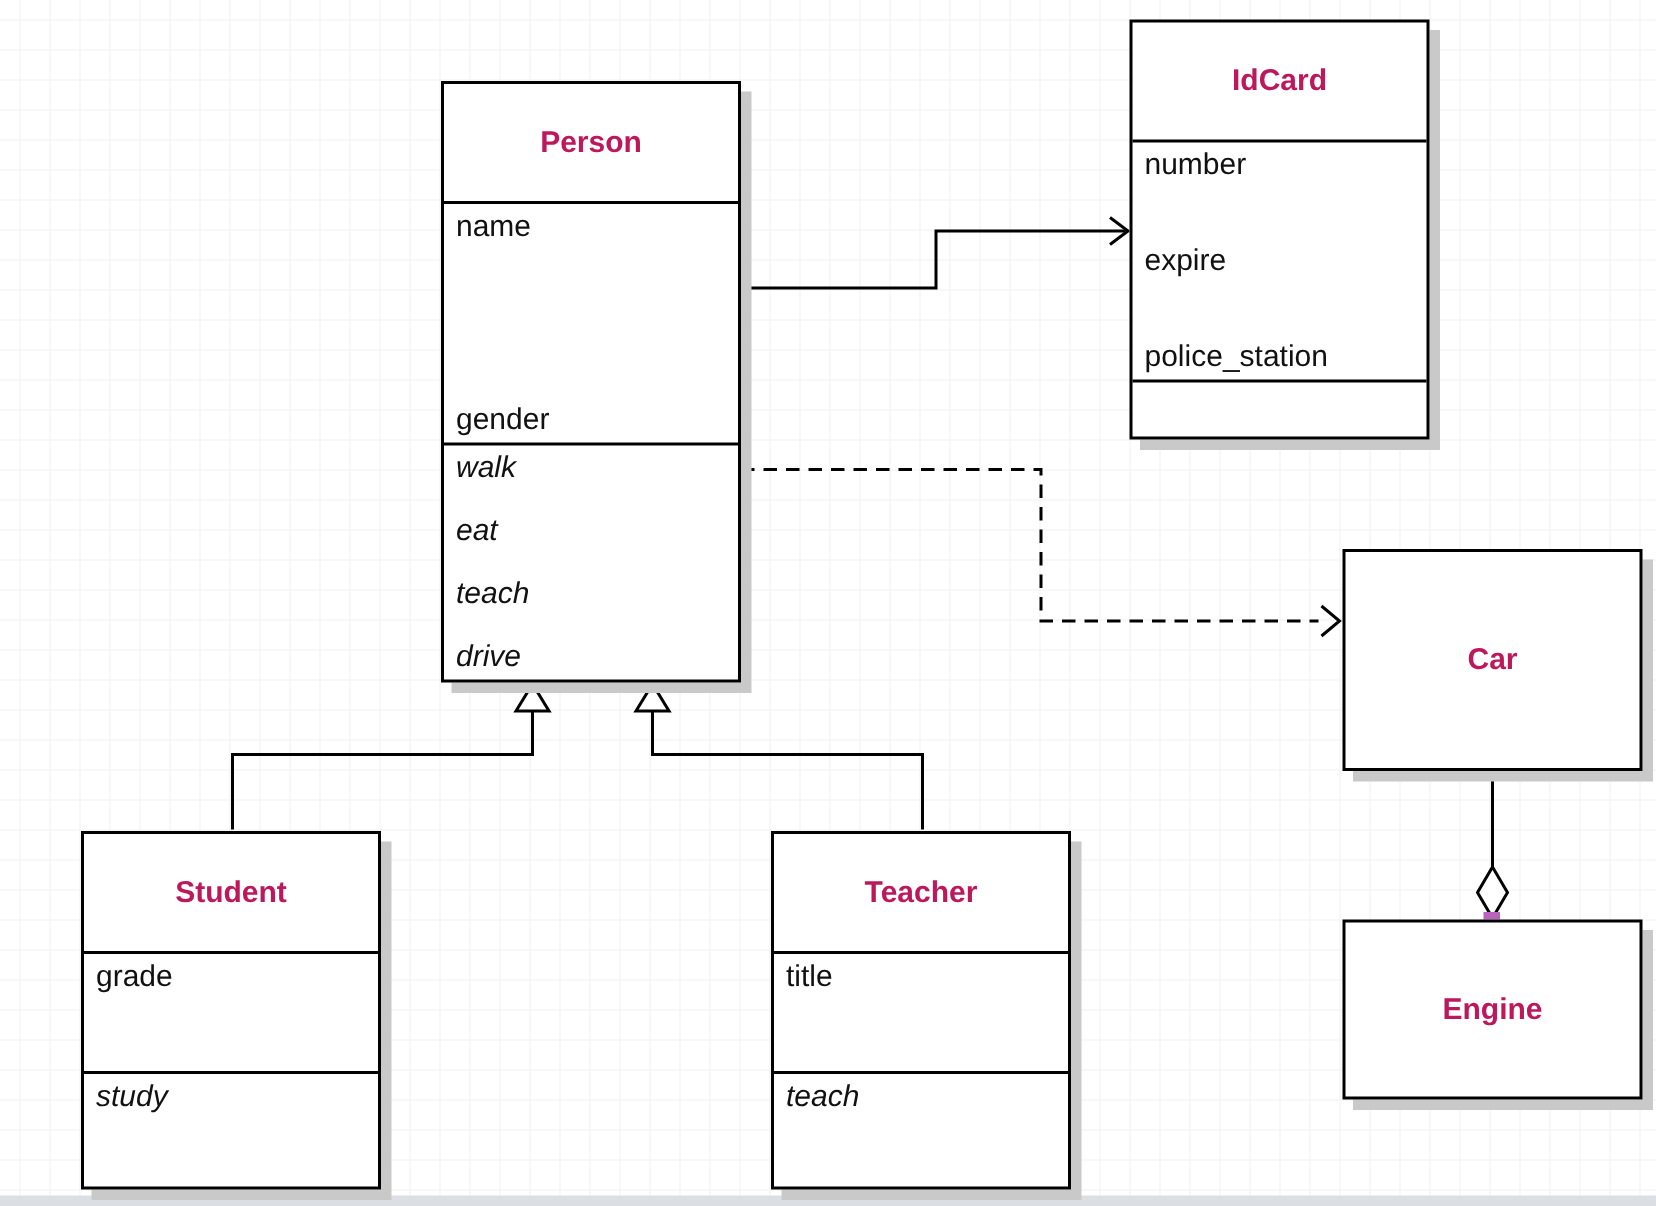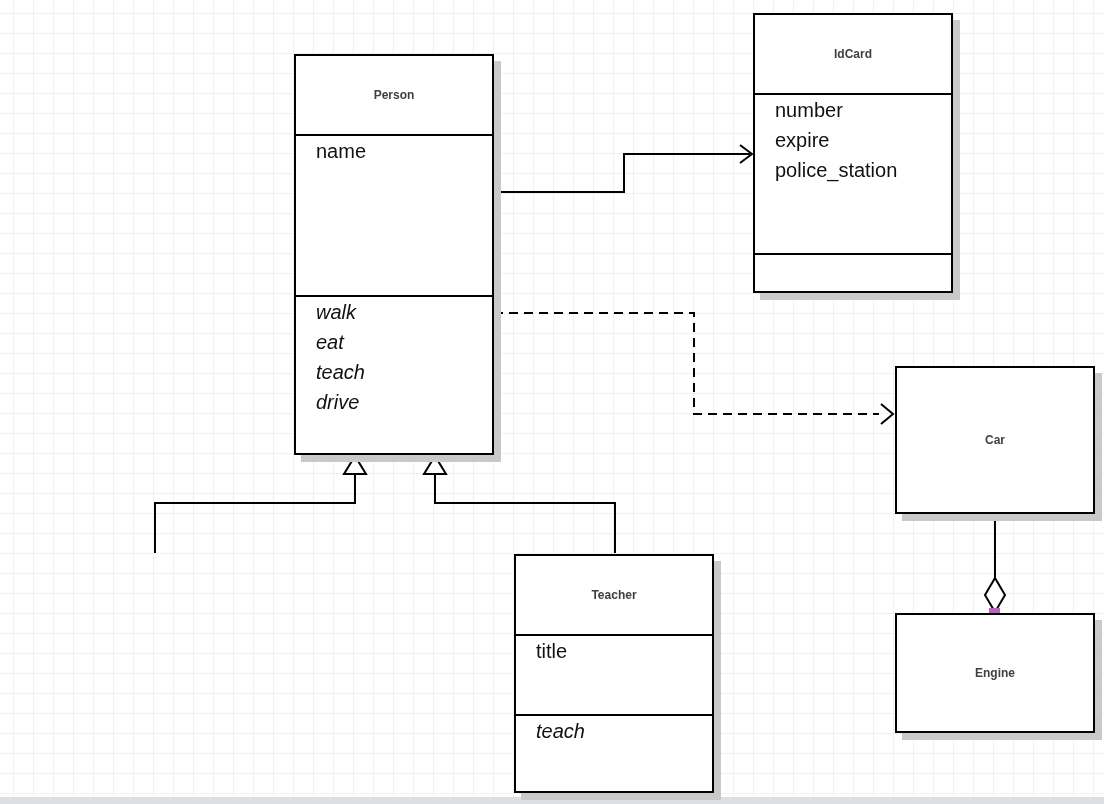--- a/index.html
+++ b/index.html
@@ -23,29 +23,29 @@
     position:absolute;
     box-sizing:border-box;
     background:#ffffff;
     border:2px solid #000000;
     box-shadow:7px 7px 0 0 #c9c9c9;
     display:flex;flex-direction:column;
     z-index:3;
   }
   .cls-header{
     display:flex;align-items:center;justify-content:center;
-    font-weight:bold;font-size:12px;color:#404040;
+    font-weight:bold;font-size:20px;color:#be185d;
     flex:0 0 auto;
   }
   .cls-header.fill{flex:1 1 auto;}
   .cls-section{
     box-sizing:border-box;
     border-top:2px solid #000000;
-    display:flex;flex-direction:column;justify-content:flex-start;
-    padding-left:20px;
+    display:flex;flex-direction:column;justify-content:space-between;
+    padding-left:8px;
     flex:0 0 auto;
   }
   .cls-section.fill{flex:1 1 auto;font-style:italic;}
   .member{font-size:20px;line-height:30px;color:#111111;white-space:nowrap;}
   .bottom-strip{
     position:absolute;left:0;top:797px;width:1104px;height:7px;
     background:#dbdee2;z-index:1;
   }
 </style>
 </head>
@@ -72,20 +72,21 @@
     <line class="conn" x1="995" y1="473" x2="995" y2="580"></line>
     <polygon class="hollow" points="995,578 1005,595 995,612 985,595"></polygon>
     <rect x="989" y="468" width="11" height="11" fill="#b863bd"></rect>
     <rect x="989" y="608" width="11" height="11" fill="#b863bd"></rect>
   </svg>
 
   <div class="uml-class" style="left:294px;top:54px;width:200px;height:401px">
     <div class="cls-header" style="height:78px">Person</div>
     <div class="cls-section" style="height:161px">
       <div class="member">name</div>
+      <div class="member">gender</div>
     </div>
     <div class="cls-section fill">
       <div class="member">walk</div>
       <div class="member">eat</div>
       <div class="member">teach</div>
       <div class="member">drive</div>
     </div>
   </div>
 
   <div class="uml-class" style="left:753px;top:13px;width:200px;height:280px">
@@ -99,20 +100,29 @@
   </div>
 
   <div class="uml-class" style="left:895px;top:366px;width:200px;height:148px">
     <div class="cls-header fill">Car</div>
   </div>
 
   <div class="uml-class" style="left:895px;top:613px;width:200px;height:120px">
     <div class="cls-header fill">Engine</div>
   </div>
 
+  <div class="uml-class" style="left:54px;top:554px;width:200px;height:239px">
+    <div class="cls-header" style="height:78px">Student</div>
+    <div class="cls-section" style="height:80px">
+      <div class="member">grade</div>
+    </div>
+    <div class="cls-section fill">
+      <div class="member">study</div>
+    </div>
+  </div>
 
   <div class="uml-class" style="left:514px;top:554px;width:200px;height:239px">
     <div class="cls-header" style="height:78px">Teacher</div>
     <div class="cls-section" style="height:80px">
       <div class="member">title</div>
     </div>
     <div class="cls-section fill">
       <div class="member">teach</div>
     </div>
   </div>

